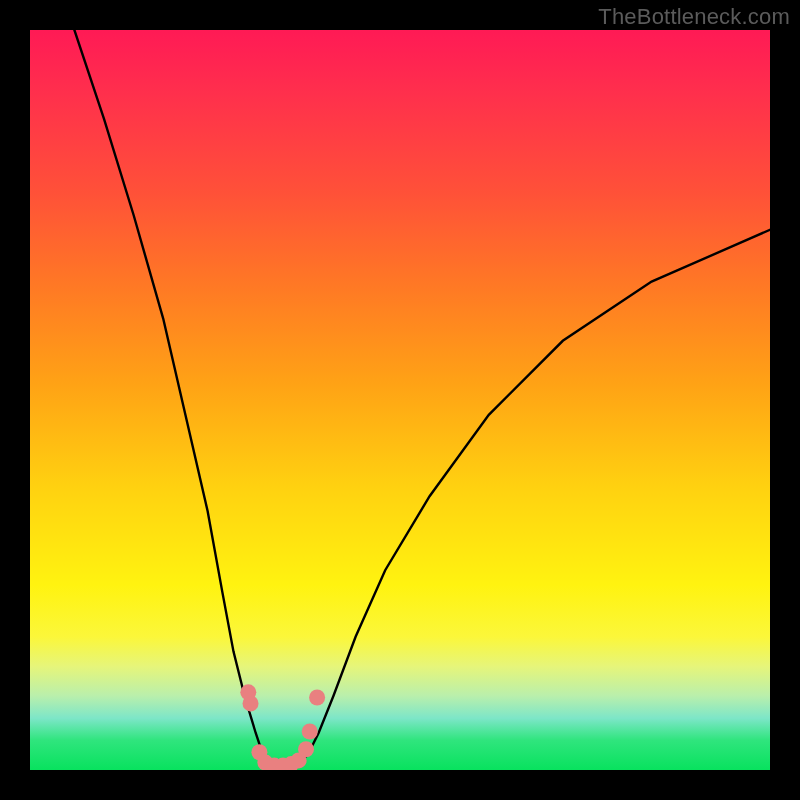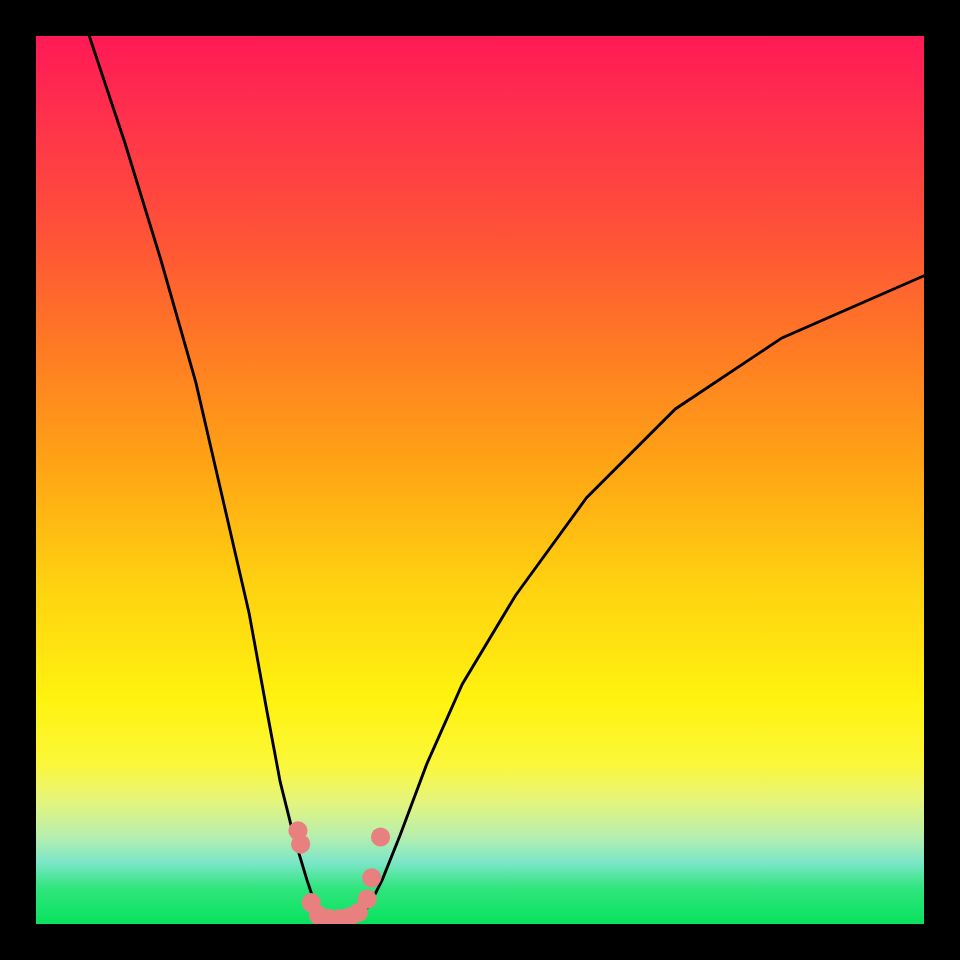--- a/index.html
+++ b/index.html
@@ -59,20 +59,21 @@
   }
   svg.curves {
     position: absolute;
     inset: 0;
   }
 </style>
 </head>
 <body>
 
 <div class="frame">
+  <div class="watermark">TheBottleneck.com</div>
 
   <div class="plot">
     <div class="gradient"></div>
     <svg class="curves" viewBox="0 0 740 740" preserveAspectRatio="none">
       <path id="left-branch" fill="none" stroke="#000" stroke-width="2.4" stroke-linecap="round" d="M44.40 0.00 L74.00 88.80 L103.60 185.00 L133.20 288.60 L155.40 384.80 L177.60 481.00 L192.40 562.40 L203.50 621.60 L214.60 666.00 L225.70 703.00 L233.10 725.20 L240.50 734.08"></path>
       <path id="valley" fill="none" stroke="#000" stroke-width="2.4" stroke-linecap="round" d="M240.50 734.08 L247.90 736.30 L255.30 736.30 L262.70 735.56 L266.40 734.08"></path>
       <path id="right-branch" fill="none" stroke="#000" stroke-width="2.4" stroke-linecap="round" d="M266.40 734.08 L277.50 725.20 L288.60 703.00 L303.40 666.00 L325.60 606.80 L355.20 540.20 L399.60 466.20 L458.80 384.80 L532.80 310.80 L621.60 251.60 L740.00 199.80"></path>
       <g id="markers">
           <circle cx="218.30" cy="662.30" r="8" fill="#e98080"></circle>
           <circle cx="220.52" cy="673.40" r="8" fill="#e98080"></circle>

